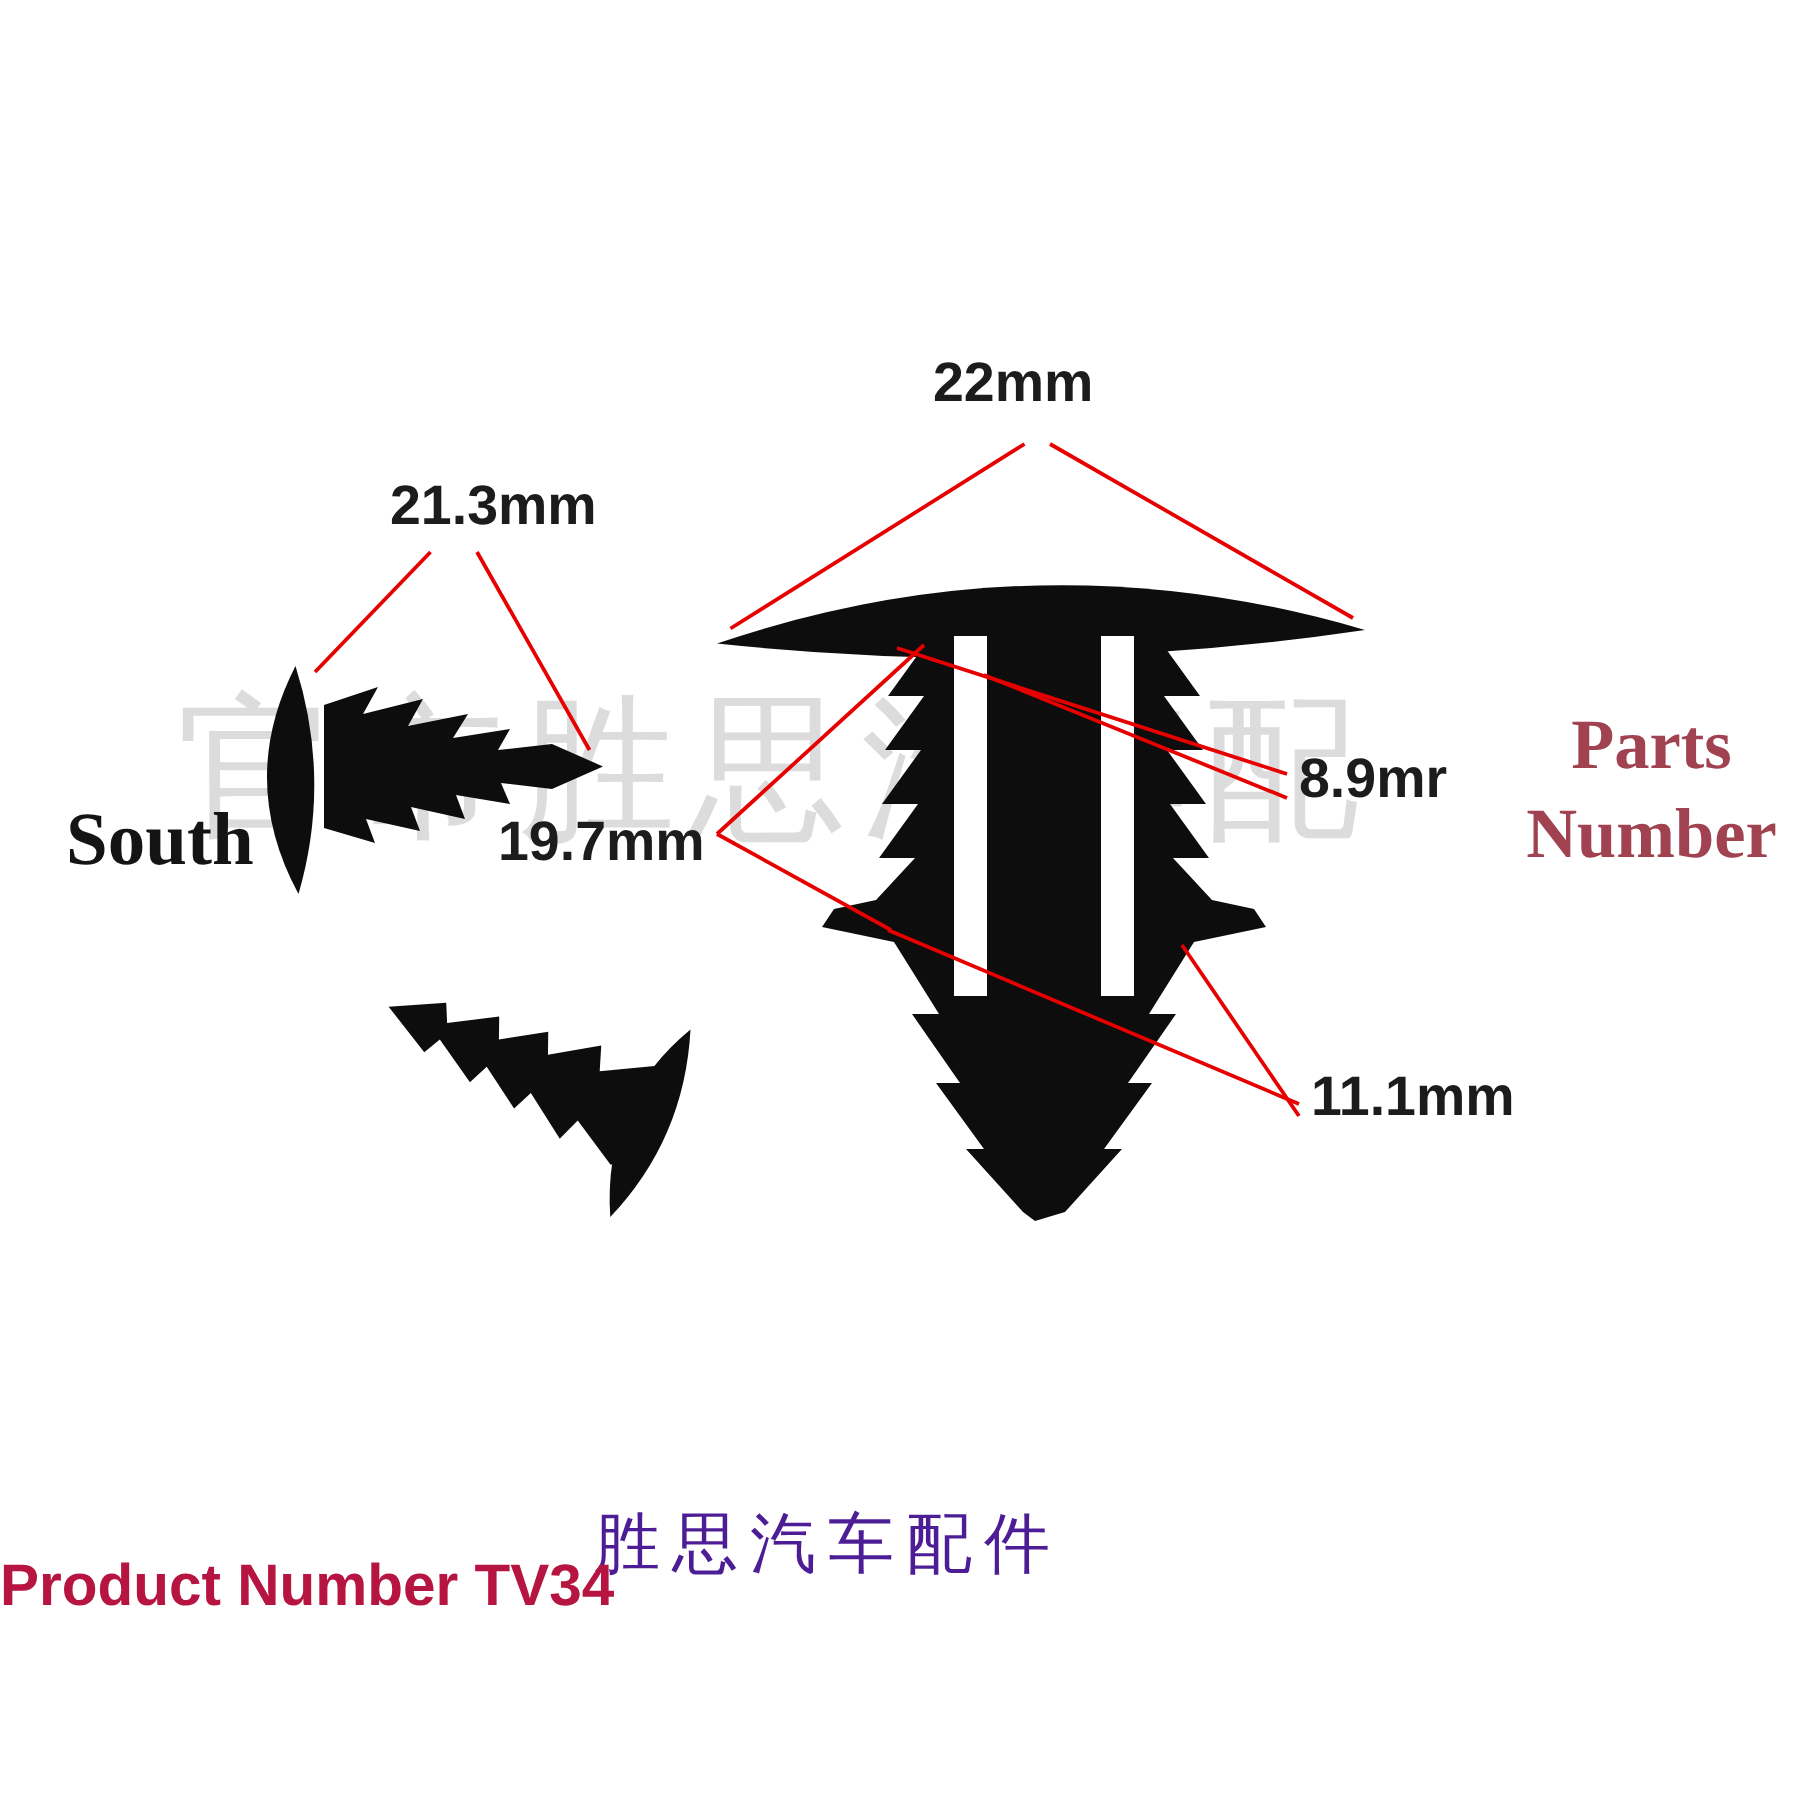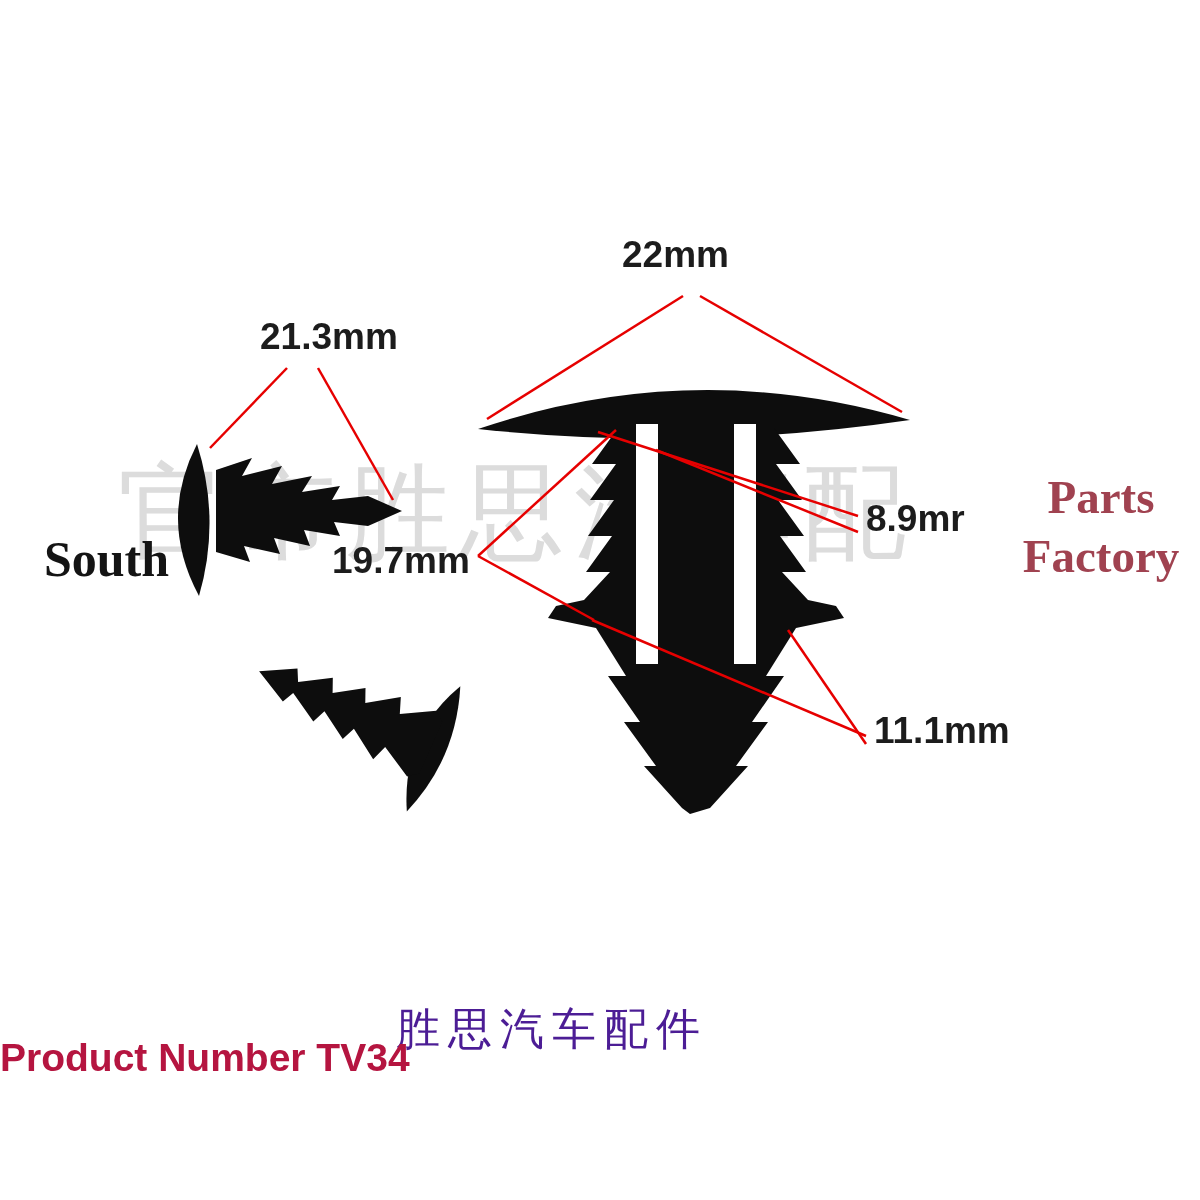--- a/index.html
+++ b/index.html
@@ -61,18 +61,18 @@
 
   <div id="dim-cap" class="abs dim-label">22mm</div>
   <div id="dim-left-clip" class="abs dim-label">21.3mm</div>
   <div id="dim-stem-length" class="abs dim-label">19.7mm</div>
   <div id="dim-stem-width" class="abs dim-label">8.9mr</div>
   <div id="dim-flange" class="abs dim-label">11.1mm</div>
 
   <div id="wm-south" class="abs">South</div>
   <div id="wm-right" class="abs">
     <span>Parts</span><br>
-    <span>Factory</span>
+    <span>Number</span>
   </div>
 
   <div id="product-number" class="abs">Product Number TV34</div>
 
 </div>
 
 </body></html>

